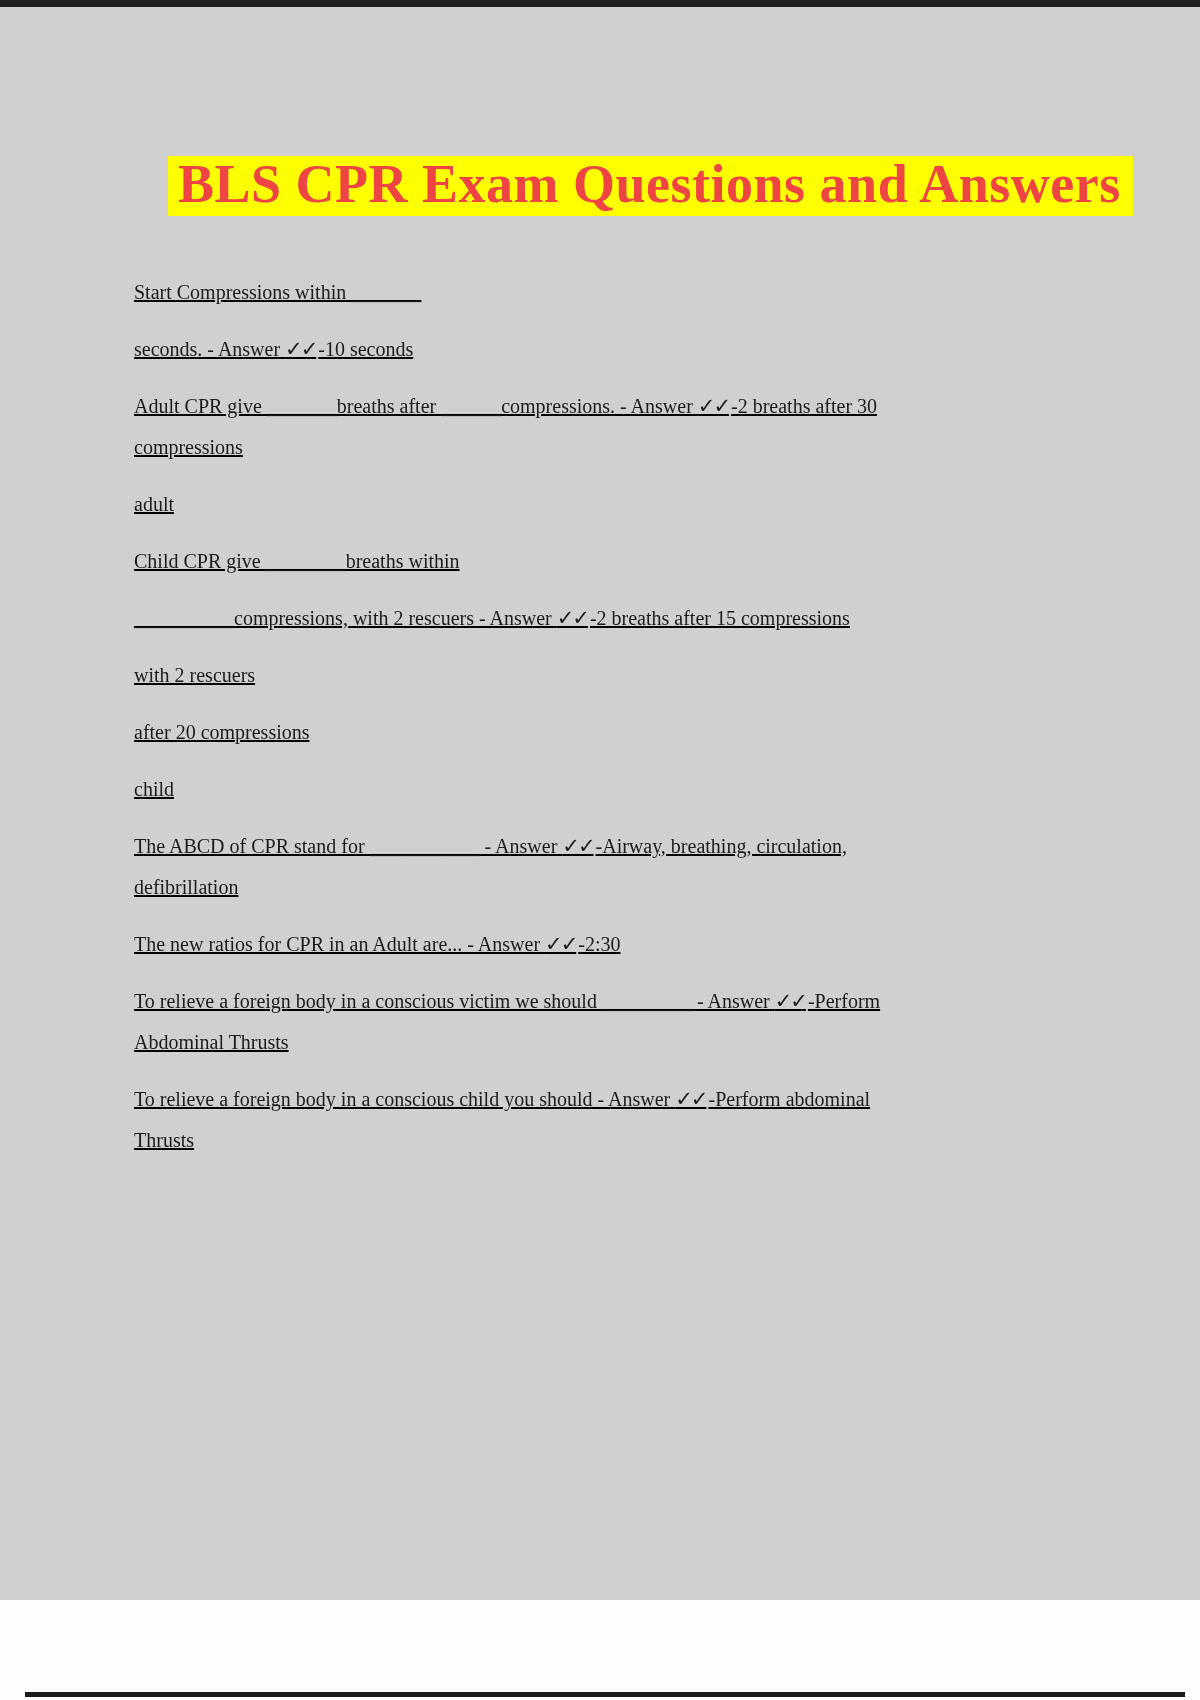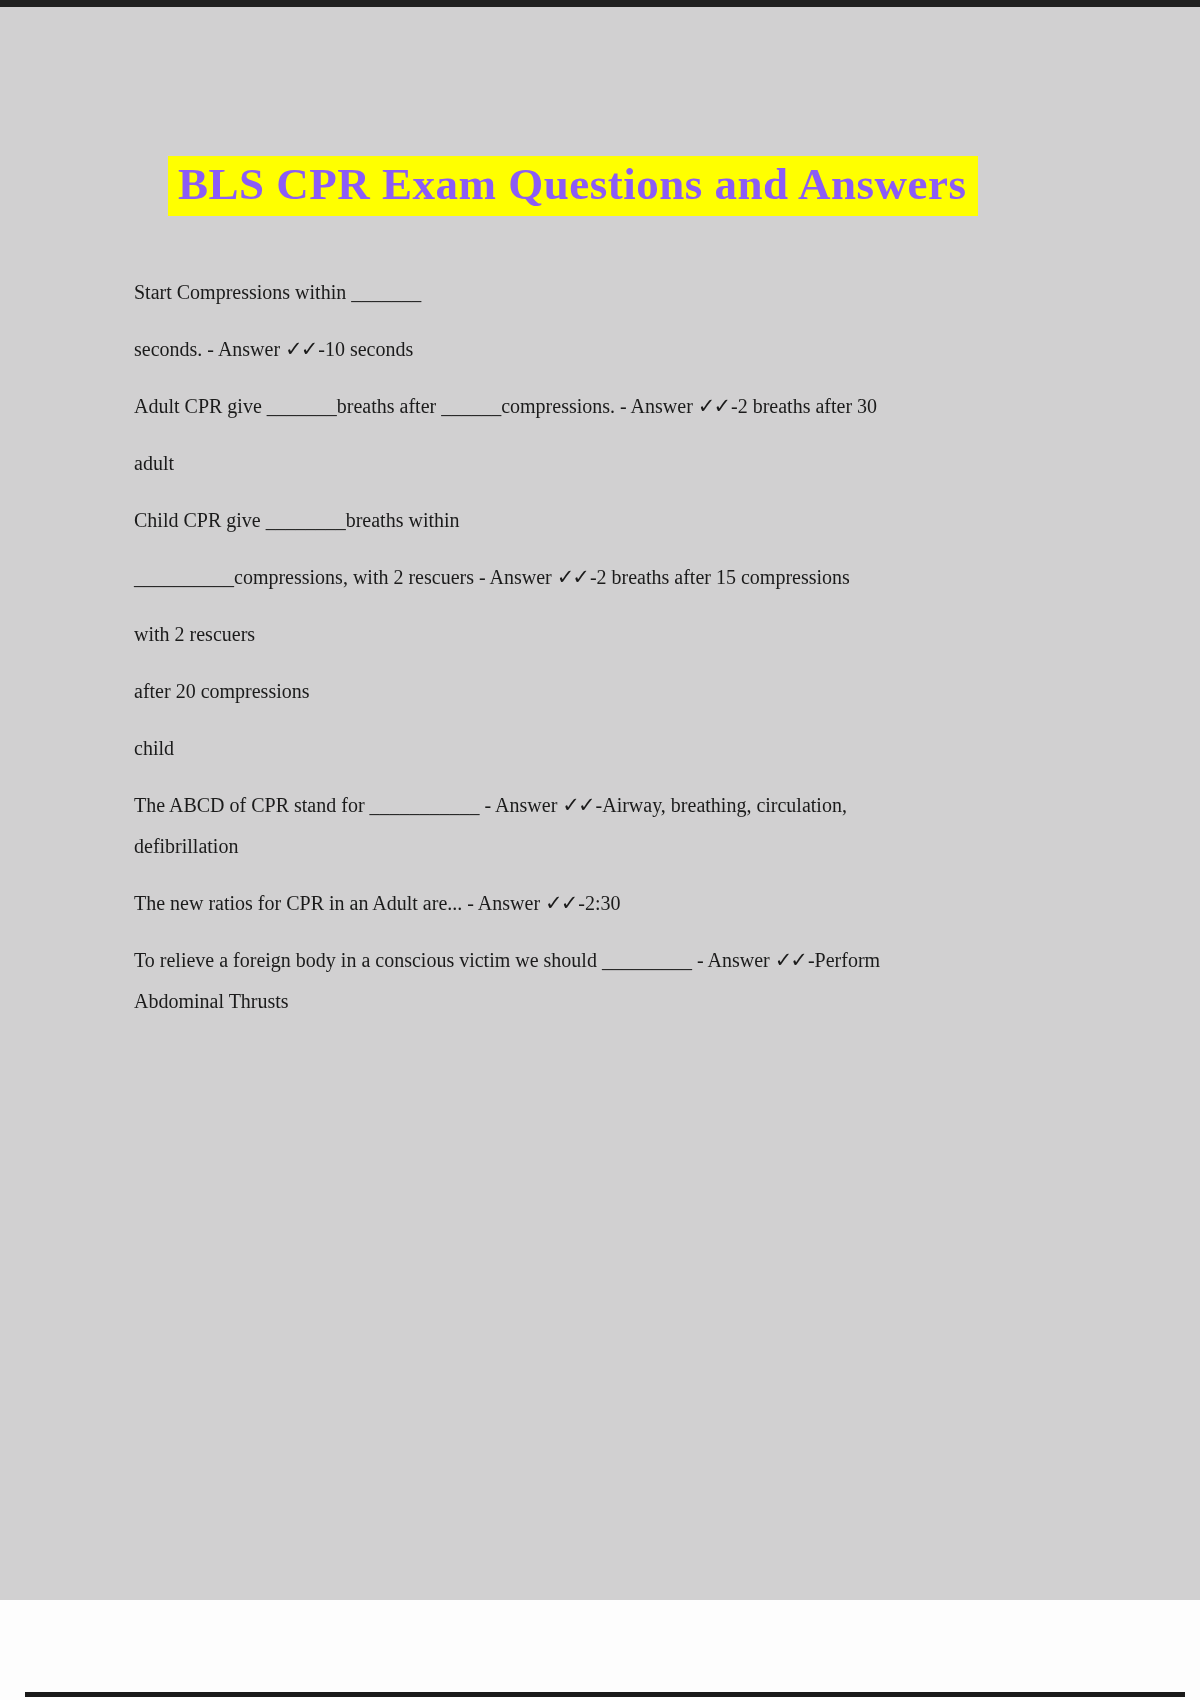--- a/index.html
+++ b/index.html
@@ -21,29 +21,30 @@
     background: #d1d0d1;
     overflow: hidden;
     box-sizing: border-box;
   }
   .title {
     display: inline-block;
     margin: 149px 0 0 168px;
     padding: 2px 12px 6px 10px;
     font-family: "Liberation Serif", serif;
     font-weight: bold;
-    font-size: 45px;
+    font-size: 54px;
     line-height: 52px;
     letter-spacing: 0.5px;
     background: #ffff00;
-    color: #8b5cf6;
+    color: #ef4444;
     white-space: nowrap;
   }
   .content {
     margin: 56px 0 0 134px;
+    text-decoration: underline;
   }
   .para {
     margin: 0 0 16px 0;
   }
   .line {
     font-family: "Liberation Serif", serif;
     font-size: 20px;
     line-height: 41px;
     color: #1b1b1b;
     white-space: nowrap;
@@ -79,20 +80,21 @@
   <div class="title">BLS CPR Exam Questions and Answers</div>
   <div class="content" id="content">
       <div class="para">
         <div class="line">Start Compressions within _______</div>
       </div>
       <div class="para">
         <div class="line">seconds. - Answer <span class="check">✓✓</span>-10 seconds</div>
       </div>
       <div class="para">
         <div class="line">Adult CPR give _______breaths after ______compressions. - Answer <span class="check">✓✓</span>-2 breaths after 30</div>
+        <div class="line">compressions</div>
       </div>
       <div class="para">
         <div class="line">adult</div>
       </div>
       <div class="para">
         <div class="line">Child CPR give ________breaths within</div>
       </div>
       <div class="para">
         <div class="line">__________compressions, with 2 rescuers - Answer <span class="check">✓✓</span>-2 breaths after 15 compressions</div>
       </div>
@@ -109,18 +111,22 @@
         <div class="line">The ABCD of CPR stand for ___________ - Answer <span class="check">✓✓</span>-Airway, breathing, circulation,</div>
         <div class="line">defibrillation</div>
       </div>
       <div class="para">
         <div class="line">The new ratios for CPR in an Adult are... - Answer <span class="check">✓✓</span>-2:30</div>
       </div>
       <div class="para">
         <div class="line">To relieve a foreign body in a conscious victim we should _________ - Answer <span class="check">✓✓</span>-Perform</div>
         <div class="line">Abdominal Thrusts</div>
       </div>
+      <div class="para">
+        <div class="line">To relieve a foreign body in a conscious child you should - Answer <span class="check">✓✓</span>-Perform abdominal</div>
+        <div class="line">Thrusts</div>
+      </div>
     </div>
 </div>
 
 <div class="footer-white">
   <div class="bottom-bar"></div>
 </div>
 
 </body></html>

